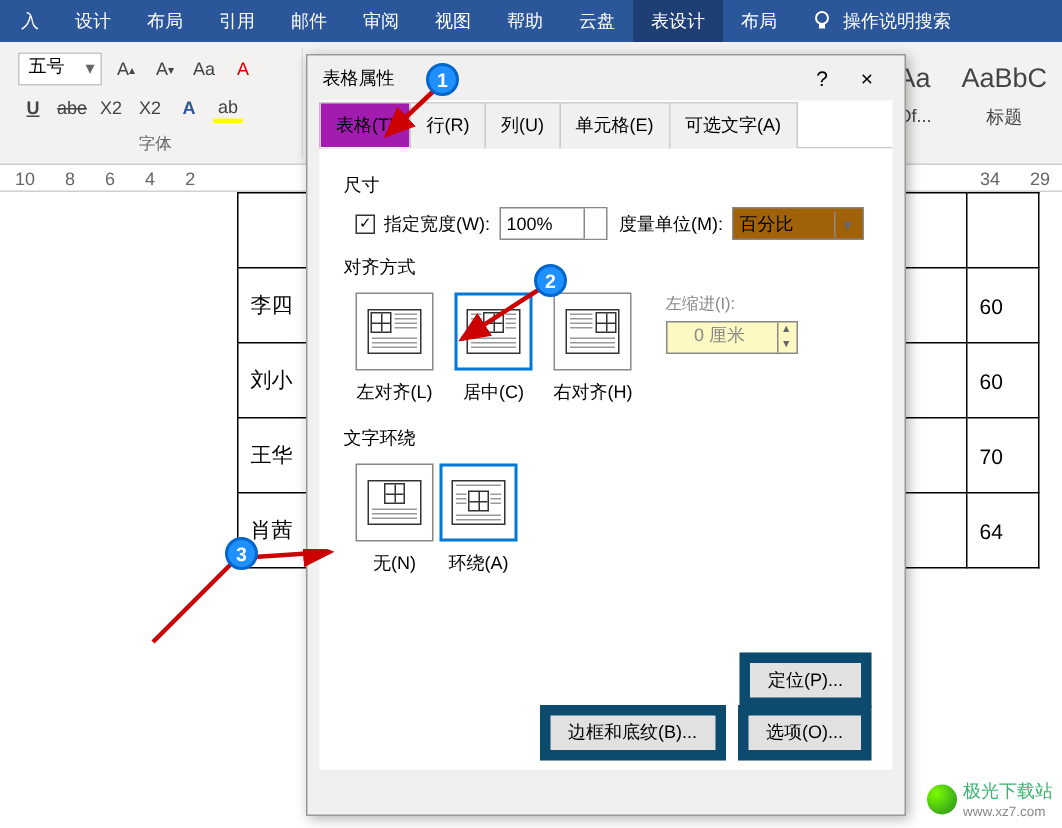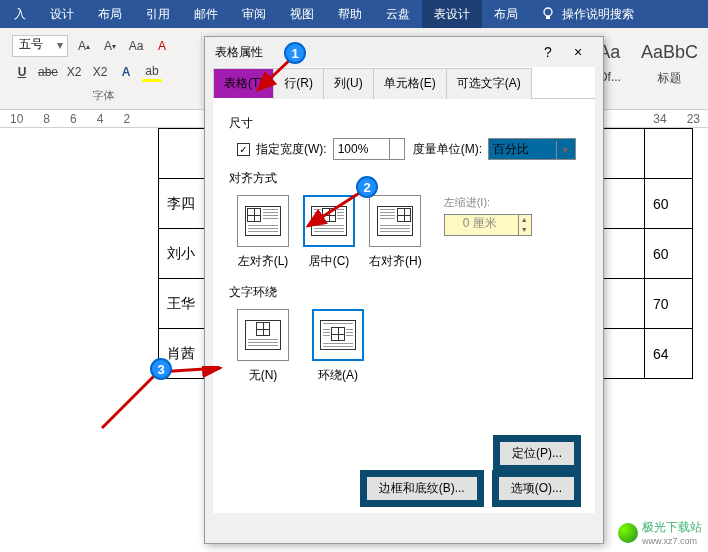--- a/index.html
+++ b/index.html
@@ -34,39 +34,39 @@
 .dlg-tabs .dt{padding:6px 10px;border:1px solid #ccc;border-bottom:none;margin-right:-1px;background:#f0f0f0;cursor:pointer;position:relative;top:1px}
 .dlg-tabs .dt.active{background:#a21caf;border-bottom:1px solid #fff}
 .dlg-body{padding:10px 16px;background:#fff;margin:0 8px;height:414px;position:relative}
 .sect-label{margin:6px 0}
 .chk-row{display:flex;align-items:center;gap:6px;margin:6px 0 10px 8px}
 .chk{width:13px;height:13px;border:1px solid #333;display:inline-flex;align-items:center;justify-content:center;font-size:10px}
 .inp{border:1px solid #888;background:#fff;height:22px;padding:0 4px;width:72px;display:inline-flex;align-items:center;position:relative}
 .inp.spin::after{content:"";position:absolute;right:0;top:0;bottom:0;width:14px;border-left:1px solid #888;background:linear-gradient(#fff 50%,#fff 50%)}
 .inp.spin .updn{position:absolute;right:1px;top:0;bottom:0;width:12px;display:flex;flex-direction:column}
 .inp.spin .updn span{flex:1;font-size:7px;text-align:center;line-height:10px;color:#666}
-.sel{border:1px solid #888;background:#0369a1;height:22px;width:88px;padding:0 4px;display:inline-flex;align-items:center;position:relative}
+.sel{border:1px solid #888;background:#a16207;height:22px;width:88px;padding:0 4px;display:inline-flex;align-items:center;position:relative}
 .sel::after{content:"▾";position:absolute;right:2px;top:2px;width:16px;text-align:center;color:#666;border-left:1px solid #888;height:18px;line-height:18px}
 .align-row{display:flex;gap:14px;margin:8px 0 4px 8px;align-items:flex-start}
 .align-opt{text-align:center;cursor:pointer}
 .align-box{width:52px;height:52px;border:1px solid #888;background:#fff;display:flex;align-items:center;justify-content:center;margin-bottom:6px}
 .align-box.selected{border:2px solid #0078d4}
 .align-ico{width:36px;height:30px;border:1px solid #333;position:relative}
 .align-ico .bars{position:absolute;display:flex;flex-direction:column;gap:2px}
 .align-ico .bars span{height:1px;background:#999;display:block}
 .align-ico .sq{position:absolute;width:14px;height:14px;border:1px solid #333}
 .align-ico .sq::before,.align-ico .sq::after{content:"";position:absolute;background:#333}
 .align-ico .sq::before{left:6px;top:0;bottom:0;width:1px}
 .align-ico .sq::after{top:6px;left:0;right:0;height:1px}
 .indent-box{margin-left:8px}
 .indent-box .lbl{color:#888;font-size:11px;margin-bottom:4px}
 .indent-inp{border:1px solid #888;background:#fef9c3;height:22px;width:88px;color:#888;padding:0 18px;display:inline-flex;align-items:flex-start;position:relative}
 .indent-inp .updn{position:absolute;right:1px;top:0;bottom:0;width:12px;display:flex;flex-direction:column;border-left:1px solid #888}
 .indent-inp .updn span{flex:1;font-size:7px;text-align:center;line-height:10px;color:#666}
-.wrap-row{display:flex;gap:23px;margin:8px 0 4px 8px}
+.wrap-row{display:flex;gap:4px;margin:8px 0 4px 8px}
 .btn{border:7px solid #0c4a6e;background:#e1e1e1;padding:3px 12px;cursor:pointer}
 .btn-row{position:absolute;right:14px;bottom:6px;display:flex;gap:8px}
 .pos-btn{position:absolute;right:14px;top:336px}
 .callout{position:absolute;width:22px;height:22px;border-radius:50%;background:#1e90ff;border:2px solid #0066cc;color:#fff;display:flex;align-items:center;justify-content:center;font-weight:bold;z-index:50;font-size:13px}
 .arrow{position:absolute;z-index:49;pointer-events:none}
 .watermark{position:absolute;right:6px;bottom:6px;display:flex;align-items:center;gap:4px;color:#3cb371;font-size:13px;z-index:60}
 .watermark .logo{width:20px;height:20px;border-radius:50%;background:radial-gradient(circle at 30% 30%,#7cfc00,#228b22)}
 .watermark .sub{font-size:9px;color:#888}
 </style>
 </head>
@@ -127,21 +127,21 @@
 </div>
 
 <div class="ruler">
   <span>10</span>
   <span>8</span>
   <span>6</span>
   <span>4</span>
   <span>2</span>
   <span style="flex:1"></span>
   <span>34</span>
-  <span style="margin-right:8px">23</span>
+  <span style="margin-right:8px">29</span>
 </div>
 
 <div class="doc">
   <div class="page">
     <table class="tbl">
       <tbody>
           <tr>
             <td class="name"></td>
             <td class="wide"></td>
             <td class="num"></td>

